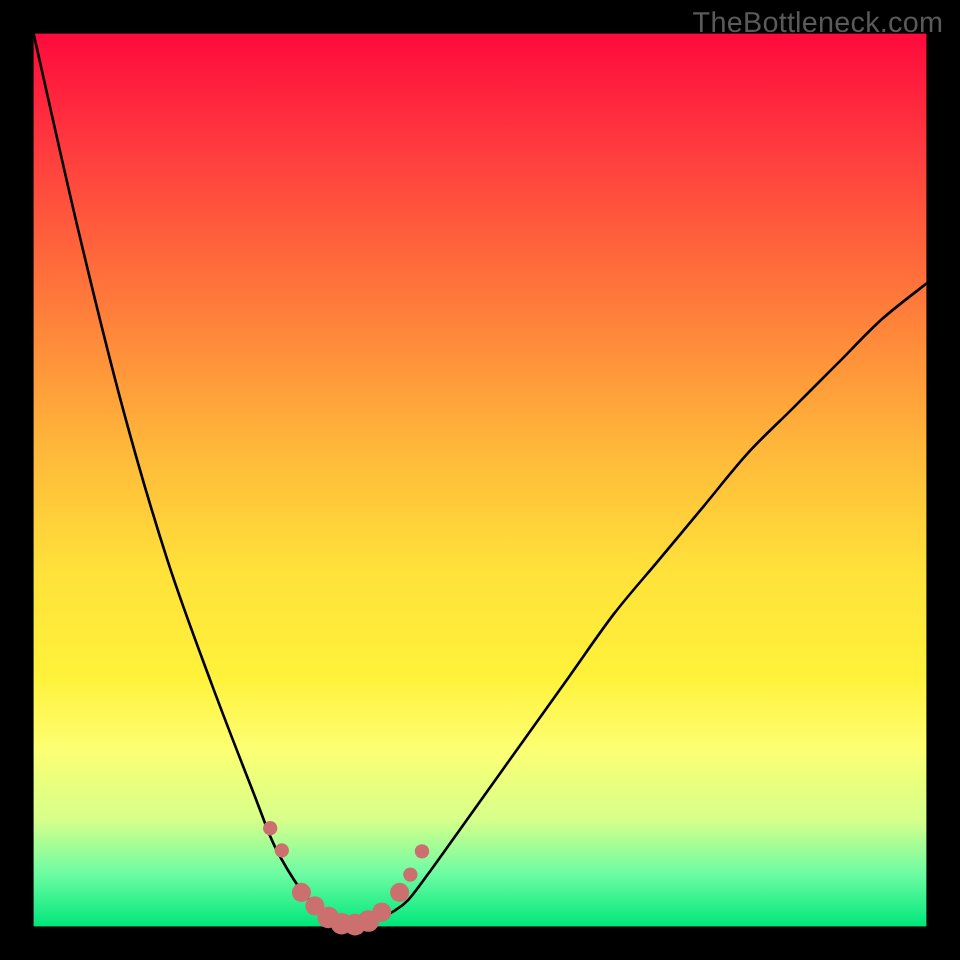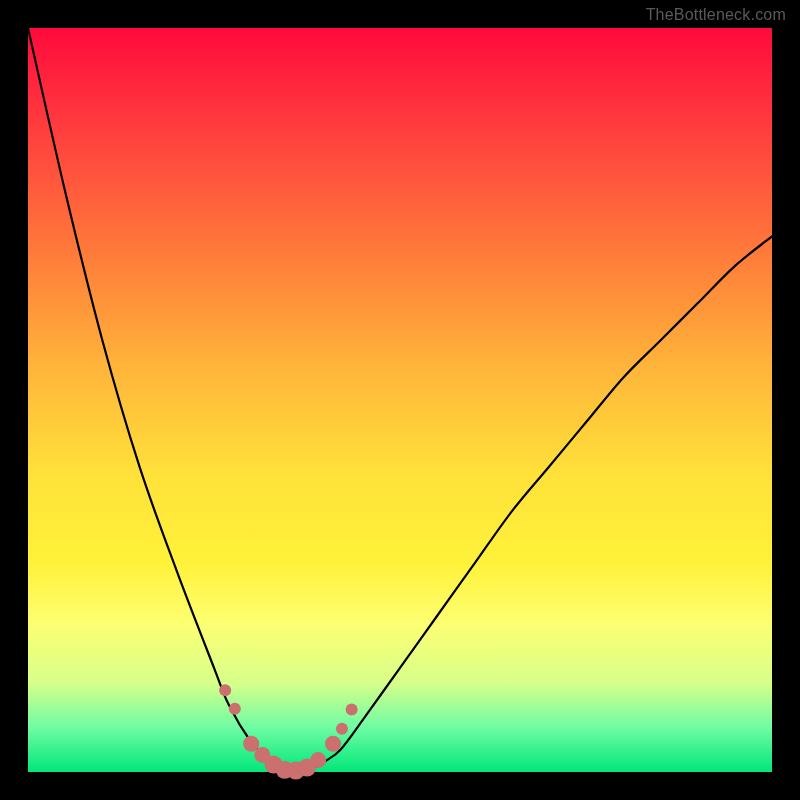--- a/index.html
+++ b/index.html
@@ -34,21 +34,21 @@
       #fdff72 80%,
       #d7ff8a 88%,
       #6ffca3 94%,
       #00e77a 100%);
   }
   .watermark {
     position: absolute;
     top: 6px;
     right: 14px;
     font-family: Arial, Helvetica, sans-serif;
-    font-size: 16px;
+    font-size: 24px;
     color: #5a5a5a;
     font-weight: 500;
     letter-spacing: 0.2px;
     user-select: none;
   }
   svg.curve {
     position: absolute;
     top: 0;
     left: 0;
     width: 744px;

